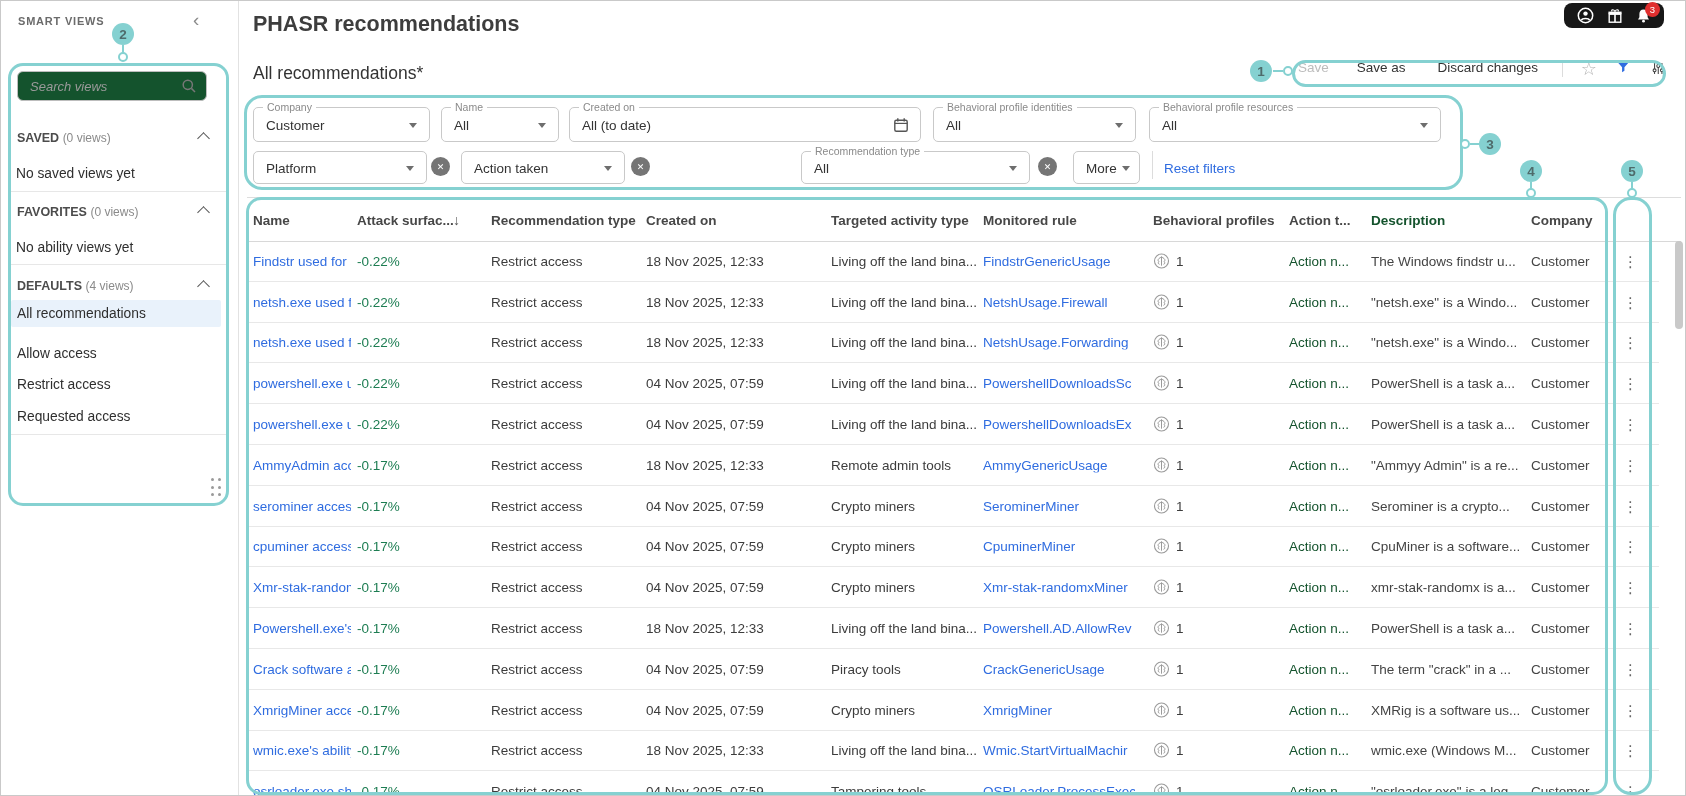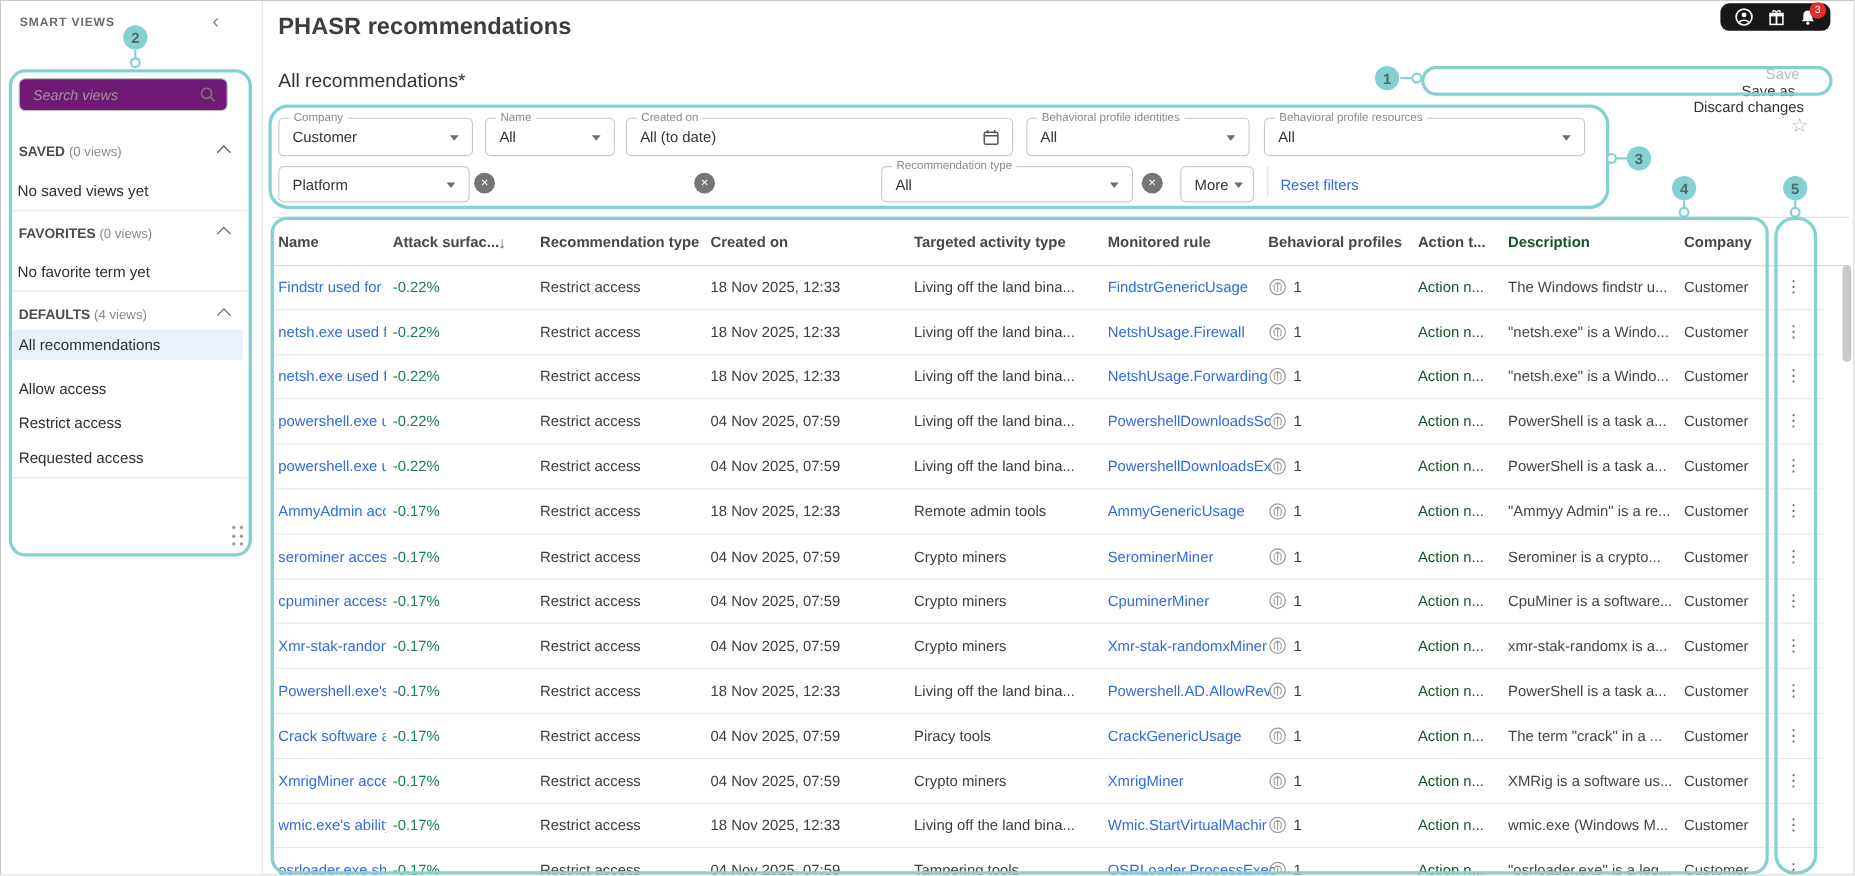--- a/index.html
+++ b/index.html
@@ -3,21 +3,21 @@
 <meta charset="utf-8">
 <style>
   html,body{margin:0;padding:0;background:#fff;}
   body{font-family:"Liberation Sans","DejaVu Sans",sans-serif;}
   #page{position:relative;width:1684px;height:794px;border:1px solid #c9c9c9;background:#fff;overflow:hidden;}
 
   
   #sidebar{position:absolute;left:0;top:0;width:237px;height:794px;border-right:1px solid #e2e2e2;background:#fff;}
   .sv-title{position:absolute;left:17px;top:14px;font-size:11px;letter-spacing:.8px;color:#6b6b6b;font-weight:bold;}
   .collapse{position:absolute;left:192px;top:8px;font-size:19px;color:#8a8a8a;cursor:pointer;}
-  .search-box{position:absolute;left:16px;top:70px;width:188px;height:28px;border:1px solid #bdbdbd;border-radius:6px;background:#701a75;}
+  .search-box{position:absolute;left:16px;top:70px;width:188px;height:28px;border:1px solid #bdbdbd;border-radius:6px;background:#14532d;}
   .search-box .ph{position:absolute;left:12px;top:7px;font-size:13px;color:#9a9a9a;font-style:italic;}
   .search-box svg{position:absolute;right:9px;top:6px;}
   .sec-h{position:absolute;left:16px;font-size:12.5px;color:#4c4c4c;font-weight:bold;}
   .sec-h .cnt{font-weight:normal;color:#8a8a8a;font-size:12px;}
   .chev{position:absolute;left:198px;width:8px;height:8px;border-left:1.8px solid #555;border-top:1.8px solid #555;transform:rotate(45deg);}
   .s-item{position:absolute;left:16px;font-size:13.8px;color:#2f2f2f;cursor:pointer;white-space:nowrap;}
   .s-empty{position:absolute;left:15px;font-size:13.8px;color:#2f2f2f;}
   .sel-bg{position:absolute;left:10px;width:210px;height:27px;background:#e9f2fb;border-radius:2px;}
   .divider{position:absolute;left:8px;width:220px;height:1px;background:#e7e7e7;}
   .drag-dots{position:absolute;left:210px;top:477px;width:10px;height:20px;display:grid;grid-template-columns:3px 3px;grid-gap:3px 4px;}
@@ -27,21 +27,21 @@
   .anno-box{position:absolute;border:3px solid #85d1d1;border-radius:15px;pointer-events:none;z-index:6;}
   .anno-badge{position:absolute;width:22px;height:22px;border-radius:50%;background:#85d1d1;color:#4e6b6b;font-size:13.5px;font-weight:bold;display:flex;align-items:center;justify-content:center;z-index:7;}
   .anno-line{position:absolute;background:#85d1d1;z-index:7;}
   .anno-dot{position:absolute;width:6px;height:6px;border:2px solid #85d1d1;background:#fff;border-radius:50%;z-index:7;}
 
   
   .page-title{position:absolute;left:252px;top:11px;font-size:21.5px;color:#3d3d3d;font-weight:700;}
   .view-title{position:absolute;left:252px;top:62px;font-size:17.5px;color:#333;font-weight:500;}
   .user-pill{position:absolute;left:1563px;top:2px;width:100px;height:25px;background:#171717;border-radius:8px;display:flex;align-items:center;justify-content:space-evenly;z-index:5;}
   .nbadge{position:absolute;left:1644px;top:1px;width:15px;height:15px;border-radius:50%;background:#e02f2f;color:#fff;font-size:9.5px;display:flex;align-items:center;justify-content:center;z-index:6;}
-  .toolbar{position:absolute;left:1297px;top:59px;width:366px;height:37px;display:flex;align-items:flex-end;z-index:5;flex-direction:column;}
+  .toolbar{position:absolute;left:1297px;top:59px;width:366px;height:37px;display:flex;align-items:flex-start;z-index:5;}
   .tb-btn{font-size:13.5px;color:#333;cursor:pointer;white-space:nowrap;}
   .tb-btn.disabled{color:#bcbcbc;cursor:default;}
   .vsep{width:1px;height:17px;background:#dcdcdc;}
   .star{font-size:18px;color:#b3b3b3;line-height:1;cursor:pointer;}
 
   
   .field{position:absolute;border:1px solid #c9c9c9;border-radius:5px;background:#fff;}
   .field .lbl{position:absolute;top:-7px;left:9px;background:#fff;padding:0 4px;font-size:10.5px;color:#8a8a8a;white-space:nowrap;}
   .field .val{position:absolute;left:12px;top:50%;transform:translateY(-50%);font-size:13.5px;color:#333;white-space:nowrap;}
   .arr{position:absolute;right:12px;top:50%;margin-top:-2px;width:0;height:0;border-left:4.5px solid transparent;border-right:4.5px solid transparent;border-top:5.5px solid #6e6e6e;}
@@ -57,21 +57,21 @@
   .t-row{position:relative;height:39.8px;border-bottom:1px solid #e8e8e8;}
   .c{position:absolute;top:50%;transform:translateY(-50%);font-size:13.5px;color:#3c3c3c;white-space:nowrap;}
   .clip{overflow:hidden;}
   .link{color:#2f6ce0;cursor:pointer;}
   .pct{color:#1d7d52;}
   .col-name{left:6px;width:98px;}
   .col-attack{left:110px;}
   .col-rec{left:244px;}
   .col-created{left:399px;}
   .col-targeted{left:584px;}
-  .col-rule{left:760px;width:152px;}
+  .col-rule{left:736px;width:152px;}
   .col-profiles{left:906px;display:flex;align-items:center;gap:6px;}
   .col-action{left:1042px;color:#14532d;}
   .col-desc{left:1124px;width:158px;color:#444;}
   .col-company{left:1284px;color:#444;}
   .col-kebab{left:1376px;font-size:15px;color:#666;letter-spacing:0;cursor:pointer;line-height:13px;text-align:center;width:14px;}
   .sort-arrow{position:absolute;left:206px;top:50%;transform:translateY(-50%);font-size:14px;color:#555;}
   .scroll-thumb{position:absolute;left:1674px;top:240px;width:8px;height:88px;border-radius:4px;background:#c9c9c9;z-index:3;}
 </style>
 </head>
 <body>
@@ -94,21 +94,21 @@
       <span>SAVED</span> <span class="cnt">(0 views)</span>
     </div>
     <span class="chev" style="top:133px;"></span>
     <div class="s-empty" style="top:165px;">No saved views yet</div>
     <div class="divider" style="top:190px;"></div>
 
     <div class="sec-h" style="top:204px;">
       <span>FAVORITES</span> <span class="cnt">(0 views)</span>
     </div>
     <span class="chev" style="top:207px;"></span>
-    <div class="s-empty" style="top:239px;">No favorite term yet</div>
+    <div class="s-empty" style="top:239px;">No ability views yet</div>
     <div class="divider" style="top:263px;"></div>
 
     <div class="sec-h" style="top:278px;">
       <span>DEFAULTS</span> <span class="cnt">(4 views)</span>
     </div>
     <span class="chev" style="top:281px;"></span>
 
     <div class="sel-bg" style="top:299px;"></div>
     <div class="s-item" style="top:305px;">All recommendations</div>
     <div class="s-item" style="top:345px;">Allow access</div>
@@ -211,20 +211,24 @@
     <span class="lbl">Behavioral profile resources</span>
     <span class="val">All</span>
     <span class="arr"></span>
   </div>
 
   <div class="field" style="left:252px;top:150px;width:172px;height:31px;">
     <span class="val">Platform</span>
     <span class="arr"></span>
   </div>
   <div class="clear-btn" style="left:430px;top:156px;">✕</div>
+  <div class="field" style="left:460px;top:150px;width:162px;height:31px;">
+    <span class="val">Action taken</span>
+    <span class="arr"></span>
+  </div>
   <div class="clear-btn" style="left:630px;top:156px;">✕</div>
   <div class="field" style="left:800px;top:150px;width:227px;height:31px;">
     <span class="lbl">Recommendation type</span>
     <span class="val">All</span>
     <span class="arr"></span>
   </div>
   <div class="clear-btn" style="left:1037px;top:156px;">✕</div>
   <div class="field" style="left:1072px;top:150px;width:65px;height:31px;">
     <span class="val">More</span>
     <span class="arr" style="right:9px;"></span>

